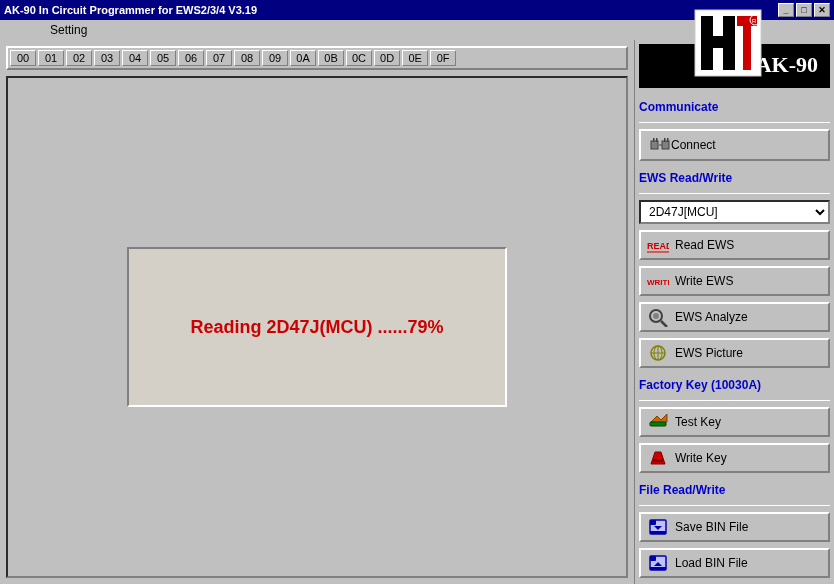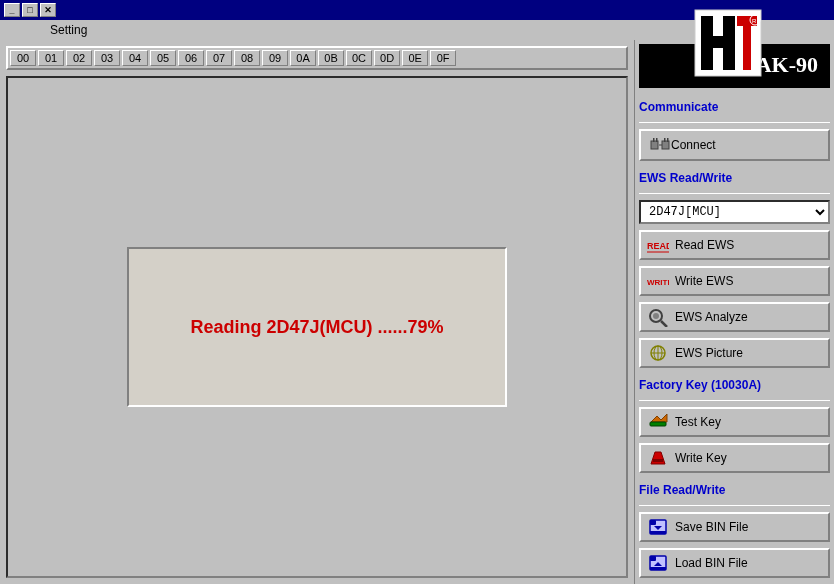--- a/index.html
+++ b/index.html
@@ -196,21 +196,21 @@
       position: relative;
       width: 100%;
       margin-bottom: 2px;
     }
     .dropdown-wrapper select {
       width: 100%;
       background: white;
       border: 2px inset #808080;
       padding: 2px 4px;
       font-size: 12px;
-      font-family: Liberation Mono, monospace;
+      font-family: Liberation Sans, sans-serif;
     }
 
     
     .connect-btn {
       display: flex;
       align-items: center;
       gap: 0;
       background: #c0c0c0;
       border: 2px solid;
       border-color: #ffffff #808080 #808080 #ffffff;
@@ -226,20 +226,21 @@
       height: 1px;
       background: #808080;
       margin: 2px 0;
       border-bottom: 1px solid #ffffff;
     }
   </style>
 </head>
 <body>
 
 <div class="title-bar">
+  <span>AK-90 In Circuit Programmer for EWS2/3/4 V3.19</span>
   <div class="title-bar-buttons">
     <div class="title-btn">_</div>
     <div class="title-btn">□</div>
     <div class="title-btn">✕</div>
   </div>
 </div>
 
 <div class="menu-bar">
   <div class="menu-item">Setting</div>
 </div>

